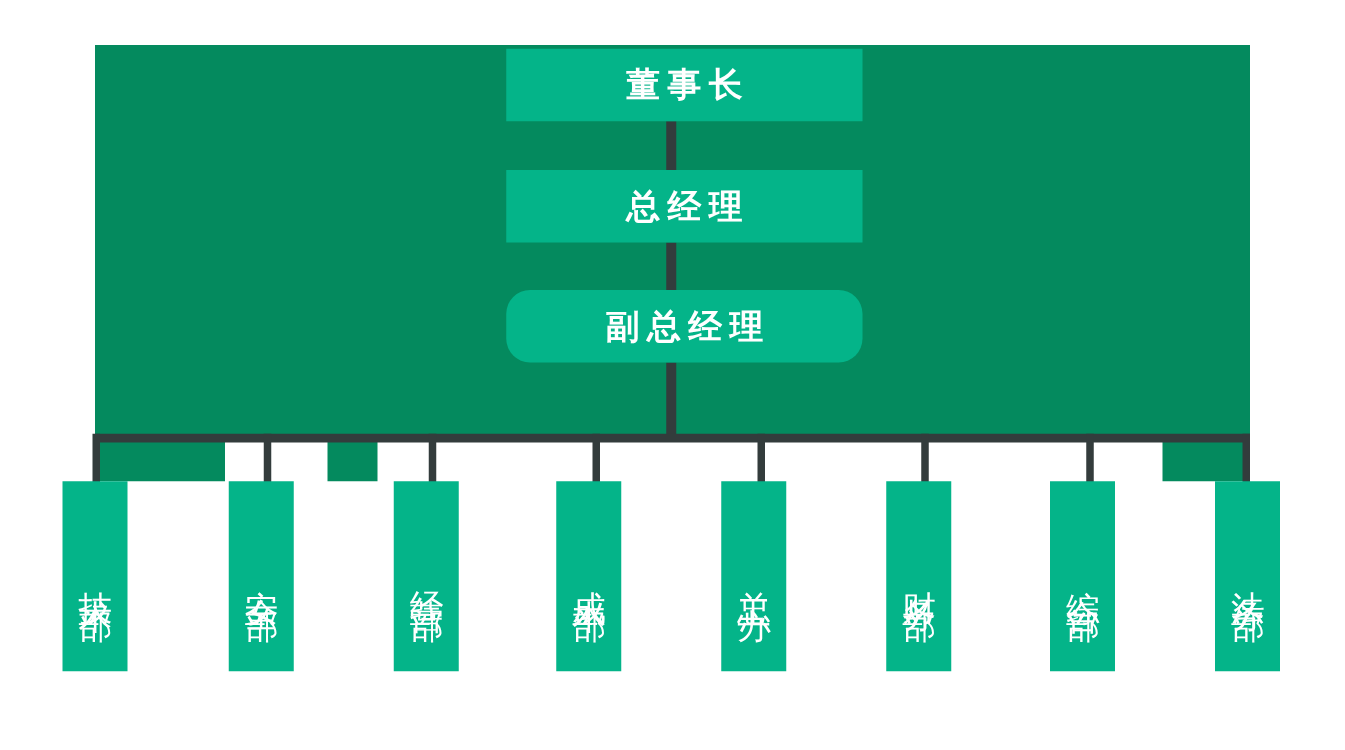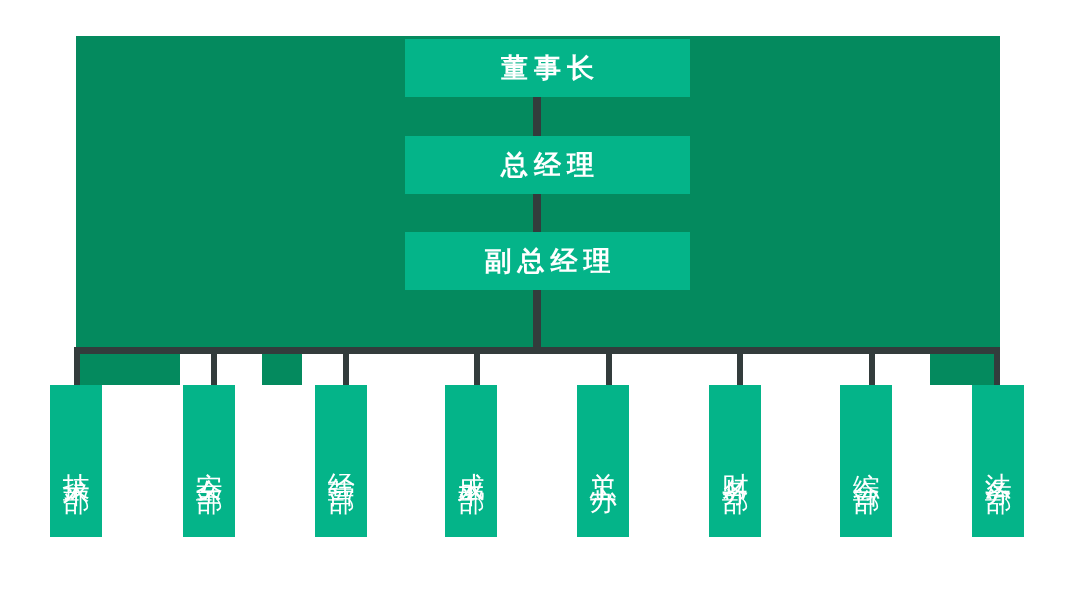--- a/index.html
+++ b/index.html
@@ -55,21 +55,21 @@
     color: #ffffff;
     font-size: 27px;
     font-weight: bold;
     letter-spacing: 6px;
     text-indent: 6px;
     line-height: 1;
     white-space: nowrap;
   }
   .exec-chairman { top: 39px; }
   .exec-gm       { top: 136px; justify-content: center; }
-  .exec-dgm      { top: 232px; }
+  .exec-dgm      { top: 232px; border-radius: 19px; }
 
   
   .exec-link {
     position: absolute;
     left: 533px;
     width: 8px;
     background: #333c3c;
   }
   .link-1 { top: 97px;  height: 39px; }
   .link-2 { top: 194px; height: 38px; }

